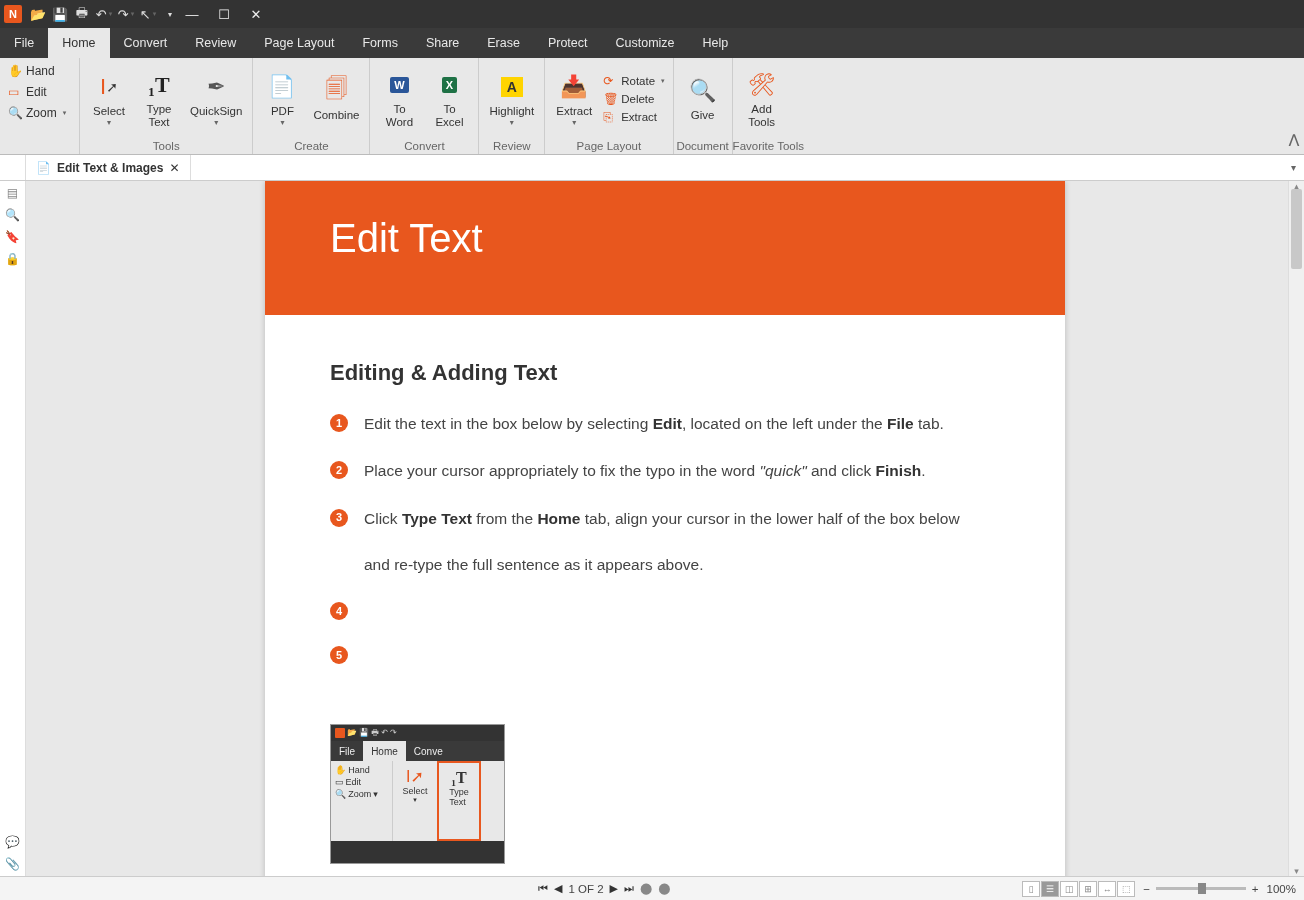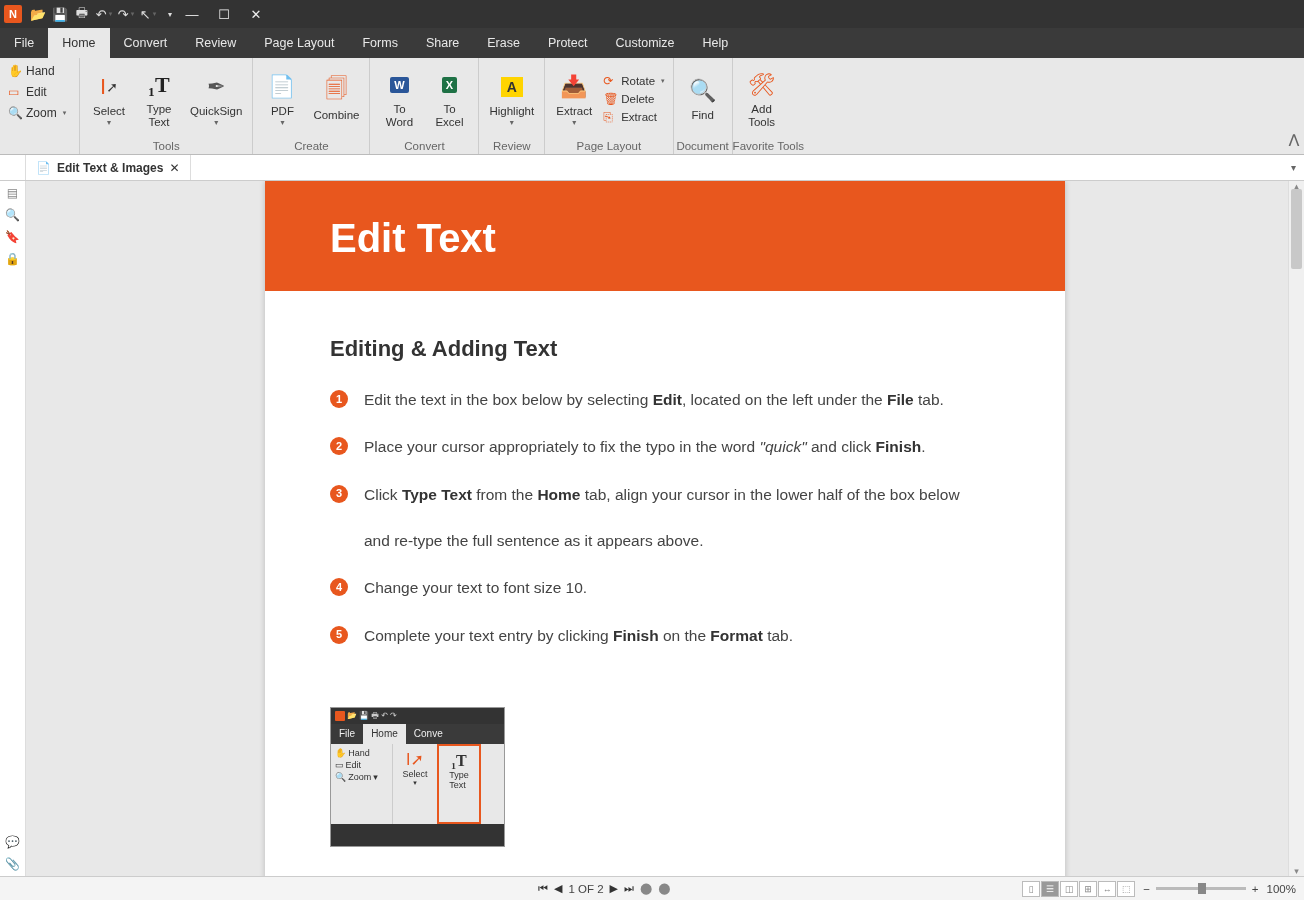--- a/index.html
+++ b/index.html
@@ -43,21 +43,21 @@
 .left-strip .top-icons, .left-strip .bottom-icons { display: flex; flex-direction: column; gap: 6px; align-items: center; }
 .left-strip .licon { width: 16px; height: 16px; font-size: 12px; color: #e8571e; cursor: pointer; display: flex; align-items: center; justify-content: center; }
 .doc-viewport { flex: 1; background: #e8e8e8; position: relative; overflow: hidden; }
 .scrollbar-v { position: absolute; right: 0; top: 0; bottom: 0; width: 16px; background: #f0f0f0; border-left: 1px solid #ddd; }
 .scrollbar-v .thumb { position: absolute; left: 2px; right: 2px; top: 8px; height: 80px; background: #c8c8c8; border-radius: 2px; }
 .scrollbar-v .arrow { position: absolute; left: 0; right: 0; text-align: center; color: #888; font-size: 9px; }
 
 
 .pdf-page { width: 800px; margin: 0 auto; background: #fff; box-shadow: 0 0 6px rgba(0,0,0,0.2); min-height: 900px; margin-top: 0; }
 .hero { background: #e8571e; color: #fff; padding: 35px 65px 30px; }
-.hero h1 { font-size: 40px; font-weight: 700; margin-bottom: 0; }
+.hero h1 { font-size: 40px; font-weight: 400; margin-bottom: 24px; }
 .hero p { font-size: 18px; line-height: 1.35; color: #ffe9de; }
 .content { padding: 45px 65px; color: #333; }
 .content h2 { font-size: 22px; color: #333; font-weight: 700; margin-bottom: 26px; }
 .step { display: flex; gap: 16px; margin-bottom: 24px; font-size: 15.5px; line-height: 1.5; color: #444; }
 .step .bullet { width: 18px; height: 18px; border-radius: 50%; background: #e8571e; color: #fff; font-size: 11px; font-weight: bold; display: flex; align-items: center; justify-content: center; flex-shrink: 0; margin-top: 2px; }
 .step strong { color: #333; font-weight: 700; }
 .step em { font-style: italic; }
 .sample-row { display: flex; gap: 30px; margin-top: 60px; align-items: flex-start; }
 .typing-box { flex: 1; border: 1px solid #ccc; border-radius: 6px; padding: 26px 30px; font-size: 17px; color: #444; line-height: 1.5; }
 .mini-screenshot { width: 175px; height: 140px; background: #333; position: relative; border: 1px solid #999; overflow: hidden; }
@@ -232,21 +232,21 @@
           </div>
       </div>
     </div>
     <div class="group-label">Page Layout</div>
   </div>
 
   <div class="ribbon-group">
     <div class="group-body">
       <div class="rb-btn">
         <div class="rb-icon" style="color:#e8571e;">🔍</div>
-        <div class="rb-label">Find</div>
+        <div class="rb-label">Give</div>
       </div>
     </div>
     <div class="group-label">Document</div>
   </div>
 
   <div class="ribbon-group" style="border-right:none;">
     <div class="group-body">
       <div class="rb-btn">
         <div class="rb-icon" style="color:#e8571e;">🛠</div>
         <div class="rb-label" style="white-space:pre-line;">Add
@@ -299,25 +299,23 @@
             <div class="step">
               <div class="bullet">2</div>
               <div>Place your cursor appropriately to fix the typo in the word <em>"quick"</em> and click <strong>Finish</strong>.</div>
             </div>
             <div class="step">
               <div class="bullet">3</div>
               <div>Click <strong>Type Text</strong> from the <strong>Home</strong> tab, align your cursor in the lower half of the box below<br><br>and re-type the full sentence as it appears above.</div>
             </div>
             <div class="step">
               <div class="bullet">4</div>
-              <div>Change your text to font size 10.</div>
             </div>
             <div class="step">
               <div class="bullet">5</div>
-              <div>Complete your text entry by clicking <strong>Finish</strong> on the <strong>Format</strong> tab.</div>
             </div>
           </div>
         <div class="sample-row">
           <div class="mini-screenshot">
             <div class="ms-title">
               <span style="width:10px;height:10px;background:#e8571e;border-radius:1px;margin-right:2px;"></span>
               <span style="color:#ccc;font-size:8px;">📂 💾 🖶 ↶ ↷</span>
             </div>
             <div class="ms-tabs">
               <div class="mt">File</div>

